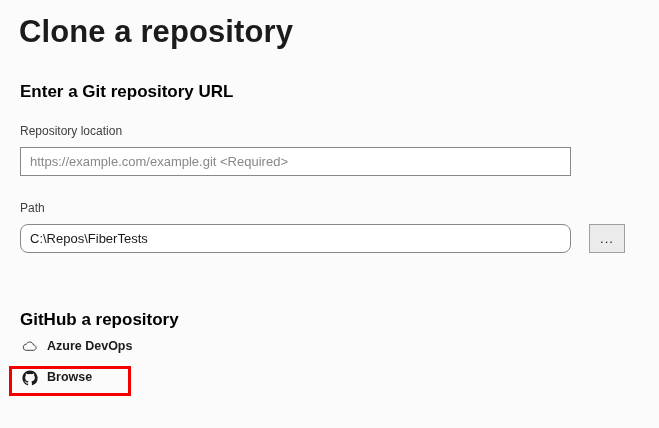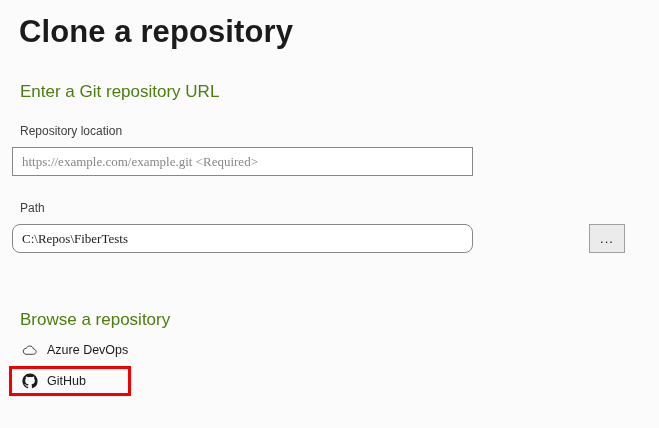--- a/index.html
+++ b/index.html
@@ -32,22 +32,22 @@
     color: #1b1b1b;
     line-height: 40px;
     white-space: nowrap;
   }
 
   
   .section-heading {
     position: absolute;
     left: 20px;
     font-size: 17px;
-    font-weight: 400;
-    color: #4d7c0f;
+    font-weight: 700;
+    color: #000000;
     line-height: 22px;
     white-space: nowrap;
   }
   .section-heading.url-heading { top: 81px; }
   .section-heading.browse-heading { top: 309px; }
 
   
   .field-label {
     position: absolute;
     left: 20px;
@@ -56,27 +56,27 @@
     color: #404040;
     line-height: 16px;
     white-space: nowrap;
   }
   .label-repo-location { top: 123px; }
   .label-path { top: 200px; }
 
   
   .text-input {
     position: absolute;
-    left: 12px;
-    width: 461px;
+    left: 20px;
+    width: 551px;
     height: 29px;
     box-sizing: border-box;
     border: 1px solid #8a8886;
     background: #ffffff;
-    font-family: Liberation Serif, serif;
+    font-family: Liberation Sans, sans-serif;
     font-size: 13px;
     color: #1b1b1b;
     padding: 0 9px;
     outline: none;
     border-radius: 0;
   }
   .text-input::placeholder {
     color: #888888;
     opacity: 1;
   }
@@ -109,27 +109,27 @@
   
   .provider-list {
     position: absolute;
     left: 12px;
     top: 338px;
     width: 300px;
   }
   .provider-item {
     position: relative;
     display: flex;
-    align-items: center;
     height: 24px;
     padding: 0 8px 0 9px;
     box-sizing: border-box;
     width: 116px;
     margin-bottom: 7px;
     cursor: default;
+    font-weight: bold;
   }
   .provider-item.highlighted {
     outline: 3px solid #f40000;
     outline-offset: 0px;
     width: 116px;
   }
   .provider-icon {
     width: 17px;
     height: 17px;
     flex: 0 0 17px;
@@ -158,37 +158,37 @@
   <div class="field-label label-repo-location">Repository location</div>
 
   <input class="text-input input-repo-location" type="text" placeholder="https://example.com/example.git &lt;Required&gt;" style="">
 
   <div class="field-label label-path">Path</div>
 
   <input class="text-input input-path" type="text" value="C:\Repos\FiberTests" style="">
 
   <button class="browse-button">...</button>
 
-  <div class="section-heading browse-heading">Browse a repository</div>
+  <div class="section-heading browse-heading">GitHub a repository</div>
 
   <div class="provider-list">
 
     <div class="provider-item">
       <span class="provider-icon">
         <svg width="17" height="17" viewBox="0 0 17 17" aria-hidden="true">
           <path d="M4.6 12.3h7.7c1.55 0 2.8-1.18 2.8-2.63 0-1.4-1.16-2.55-2.63-2.62-.3-1.74-1.86-3.06-3.74-3.06-1.66 0-3.09 1.04-3.6 2.5-.08-.01-.17-.02-.25-.02-1.43 0-2.58 1.08-2.58 2.42S3.17 12.3 4.6 12.3z" fill="none" stroke="#3a3a3a" stroke-width="0.95" stroke-linejoin="round"></path>
         </svg>
       </span>
       <span class="provider-label">Azure DevOps</span>
     </div>
 
     <div class="provider-item highlighted">
       <span class="provider-icon">
         <svg width="16" height="16" viewBox="0 0 16 16" aria-hidden="true">
           <path fill="#1b1b1b" d="M8 0.4C3.8 0.4 0.4 3.8 0.4 8c0 3.36 2.18 6.21 5.2 7.22.38.07.52-.17.52-.37 0-.18-.01-.66-.01-1.3-2.12.46-2.56-1.02-2.56-1.02-.35-.88-.85-1.12-.85-1.12-.69-.47.05-.46.05-.46.77.05 1.17.79 1.17.79.68 1.17 1.79.83 2.23.63.07-.49.27-.83.48-1.02-1.69-.19-3.47-.85-3.47-3.76 0-.83.3-1.51.78-2.04-.08-.19-.34-.96.07-2.01 0 0 .64-.2 2.09.78a7.3 7.3 0 0 1 1.9-.26c.65 0 1.3.09 1.9.26 1.45-.98 2.09-.78 2.09-.78.41 1.05.15 1.82.08 2.01.49.53.78 1.21.78 2.04 0 2.92-1.78 3.56-3.48 3.75.28.24.52.7.52 1.42 0 1.03-.01 1.85-.01 2.1 0 .2.14.45.52.37A7.62 7.62 0 0 0 15.6 8c0-4.2-3.4-7.6-7.6-7.6z"></path>
         </svg>
       </span>
-      <span class="provider-label">GitHub</span>
+      <span class="provider-label">Browse</span>
     </div>
 
   </div>
 
 </div>
 
 </body></html>

